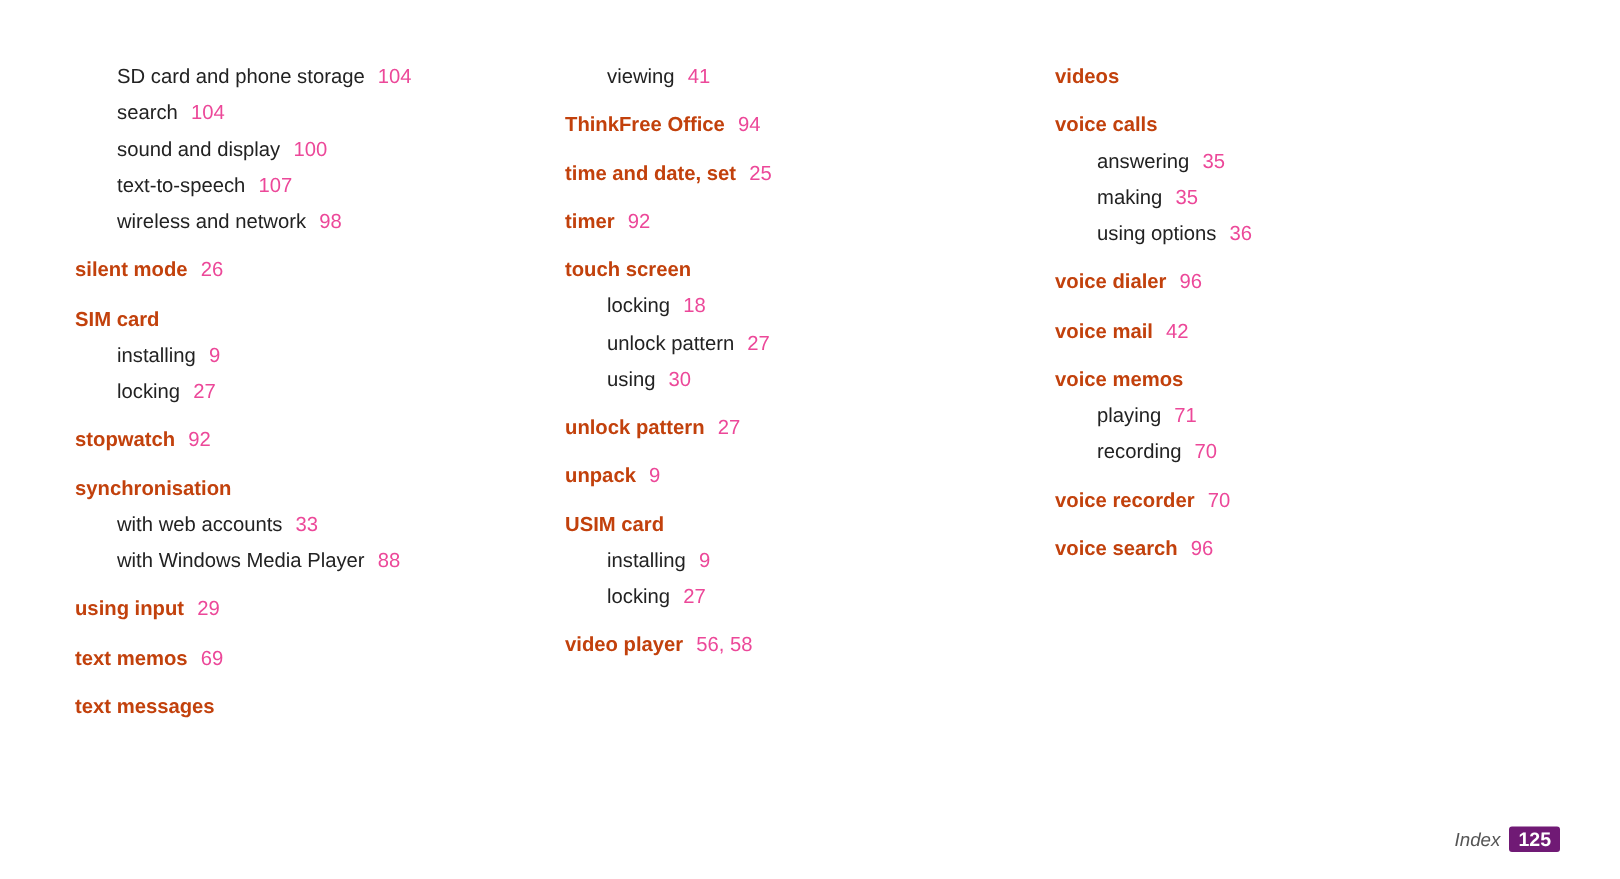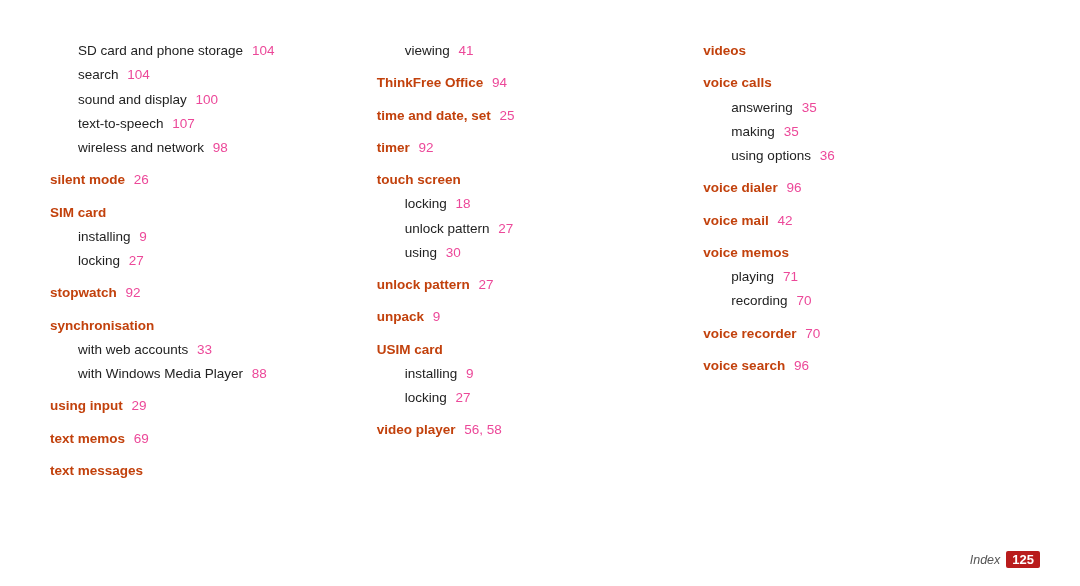--- a/index.html
+++ b/index.html
@@ -55,21 +55,21 @@
       right: 40px;
       display: flex;
       align-items: center;
       gap: 6px;
       font-size: 12.5px;
       color: #555;
       font-style: italic;
     }
 
     .page-badge {
-      background: #b91c1c;
+      background: #701a75;
       color: #fff;
       font-style: normal;
       font-weight: bold;
       font-size: 13px;
       padding: 1px 6px;
       border-radius: 2px;
     }
 
     .spacer { height: 6px; }
   </style>

